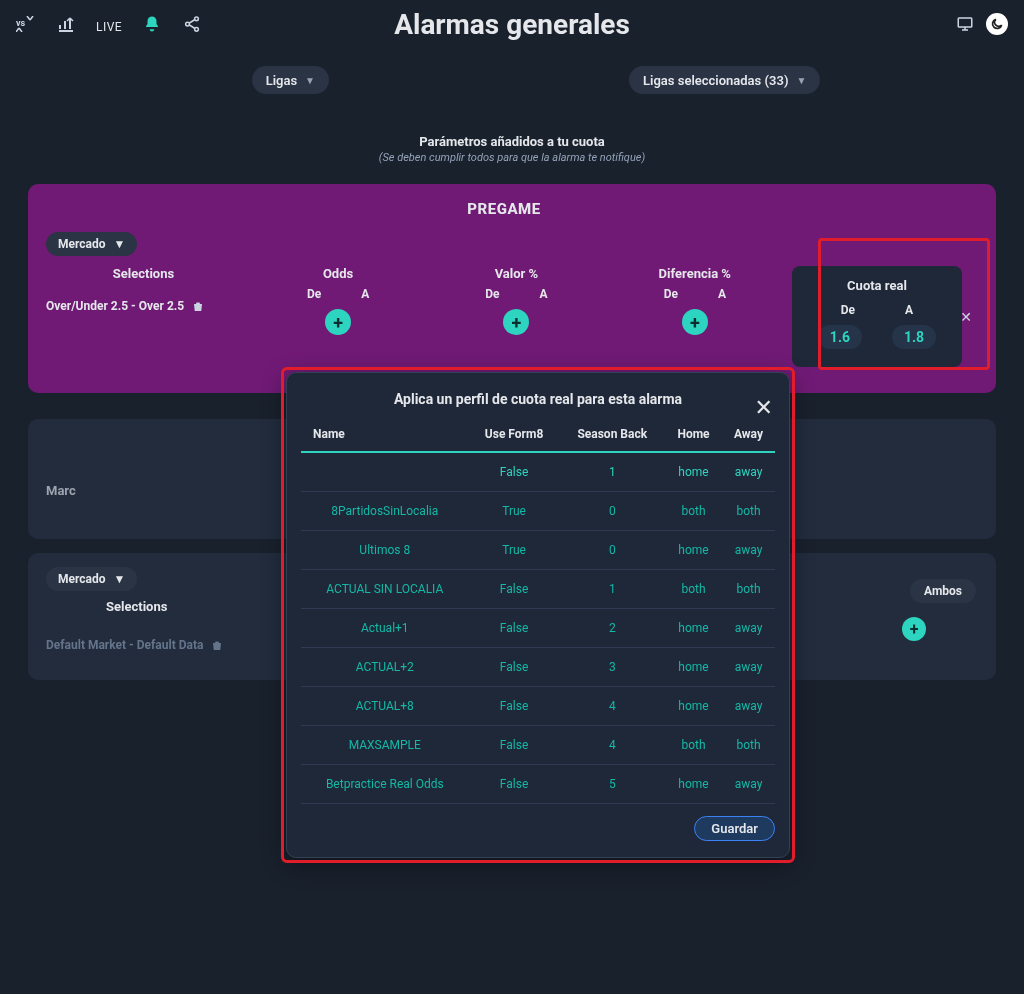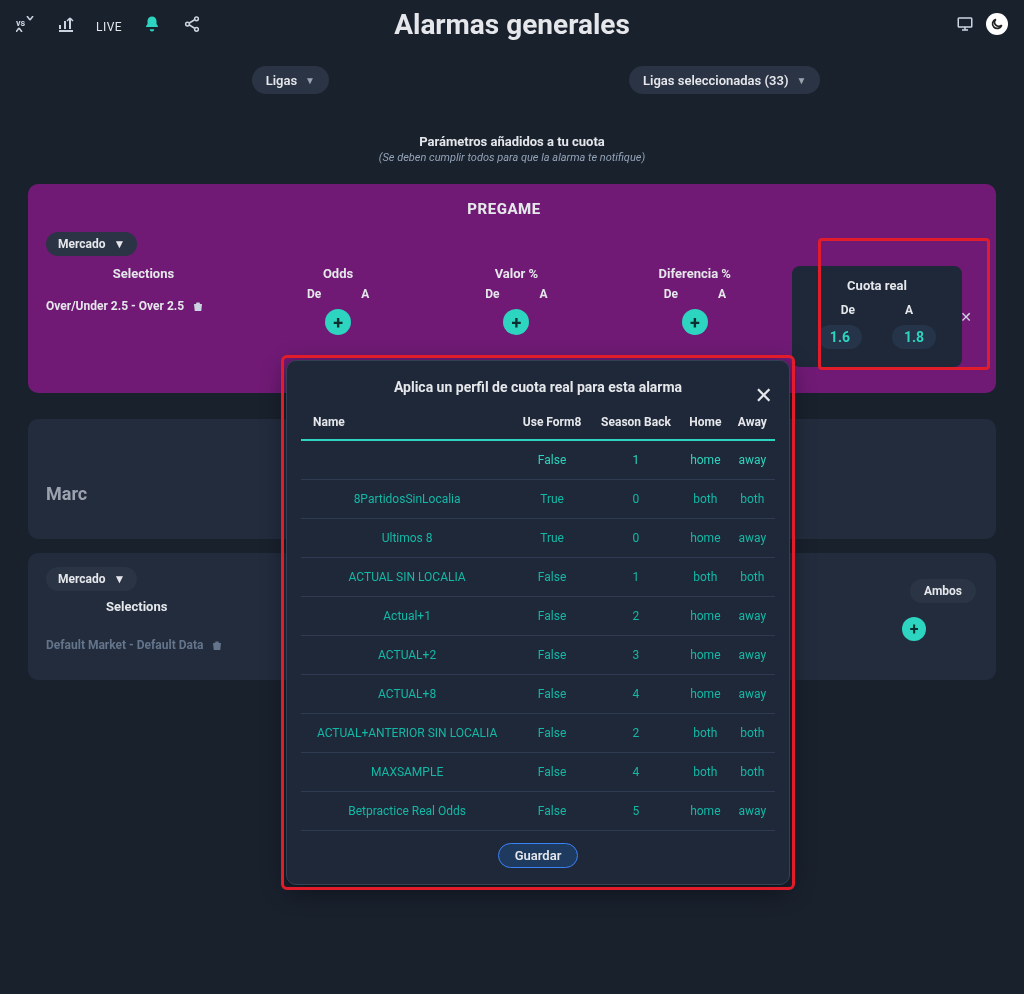--- a/index.html
+++ b/index.html
@@ -87,40 +87,40 @@
   }
   .cuota-x { position:absolute; right:-10px; top:50%; transform:translateY(-50%); font-size:14px; color:#cbd5e1; cursor:pointer; }
 
   .red-outline {
     position:absolute; border:3px solid #e11d2b; border-radius:4px;
     pointer-events:none;
   }
 
   
   .panel2 { background:#222c3d; border-radius:10px; margin:26px 28px 0 28px; padding:14px 18px 24px 18px; min-height:120px; position:relative; }
-  .panel2 .stub { font-size:18px; font-weight:700; color:#9ca3af; margin-top:50px; }
+  .panel2 .stub { font-size:13px; font-weight:700; color:#9ca3af; margin-top:50px; }
 
   .panel3 { background:#222c3d; border-radius:10px; margin:14px 28px 0 28px; padding:14px 18px 28px 18px; position:relative; }
   .panel3 .selhead { font-size:13px; font-weight:700; margin-left:60px; margin-top:8px; }
   .panel3 .default-row { font-size:12px; font-weight:700; color:#64748b; margin-top:24px; display:flex; align-items:center; gap:8px; }
   .ambos-chip {
     position:absolute; right:20px; top:26px;
     background:#2a3444; border-radius:12px; height:24px; padding:0 14px;
     font-size:12px; font-weight:700; display:flex; align-items:center;
   }
   .plus-ghost {
     position:absolute; right:70px; top:64px;
     width:24px; height:24px; border-radius:50%; background:#2dd4bf;
     color:#0b2f30; display:flex; align-items:center; justify-content:center;
     font-size:16px; font-weight:700;
   }
 
   
   .modal-wrap {
-    position:absolute; left:286px; top:360px; width:504px;
+    position:absolute; left:286px; top:372px; width:504px;
     background:#1e2838; border:1px solid #334155; border-radius:10px;
     padding:14px 14px 16px 14px;
     box-shadow: 0 6px 24px rgba(0,0,0,.45);
   }
   .modal-wrap .mred {
     position:absolute; left:-6px; top:-6px; right:-6px; bottom:-6px;
     border:3px solid #e11d2b; border-radius:6px; pointer-events:none;
   }
   .modal-title { text-align:center; font-size:14px; font-weight:700; margin:4px 0 10px; }
   .modal-close {
@@ -133,21 +133,21 @@
     text-align:center; font-weight:700; padding:10px 6px; border-bottom:2px solid #2dd4bf;
     font-size:12px;
   }
   table.perfil th:first-child { text-align:left; padding-left:12px; }
   table.perfil td {
     text-align:center; padding:12px 6px; border-bottom:1px solid #2e3b52;
     color:#14b8a6;
   }
   table.perfil td:first-child { text-align:center; }
   table.perfil tr.selected td { color:#2dd4bf; }
-  .save-row { display:flex; justify-content:center; margin-top:12px; }
+  .save-row { display:flex; justify-content:flex-end; margin-top:12px; }
   .save-btn {
     background:#1e3a5f; border:1px solid #3b82f6; border-radius:14px;
     padding:4px 16px; font-size:13px; font-weight:600; color:#e5e7eb; cursor:pointer;
   }
 
   svg { display:block; }
 </style>
 </head>
 <body>
 
@@ -363,27 +363,20 @@
           <td>away</td>
         </tr>
         <tr>
           <td>ACTUAL+8</td>
           <td>False</td>
           <td>4</td>
           <td>home</td>
           <td>away</td>
         </tr>
         <tr>
-          <td>ACTUAL+ANTERIOR SIN LOCALIA</td>
-          <td>False</td>
-          <td>2</td>
-          <td>both</td>
-          <td>both</td>
-        </tr>
-        <tr>
           <td>MAXSAMPLE</td>
           <td>False</td>
           <td>4</td>
           <td>both</td>
           <td>both</td>
         </tr>
         <tr>
           <td>Betpractice Real Odds</td>
           <td>False</td>
           <td>5</td>

